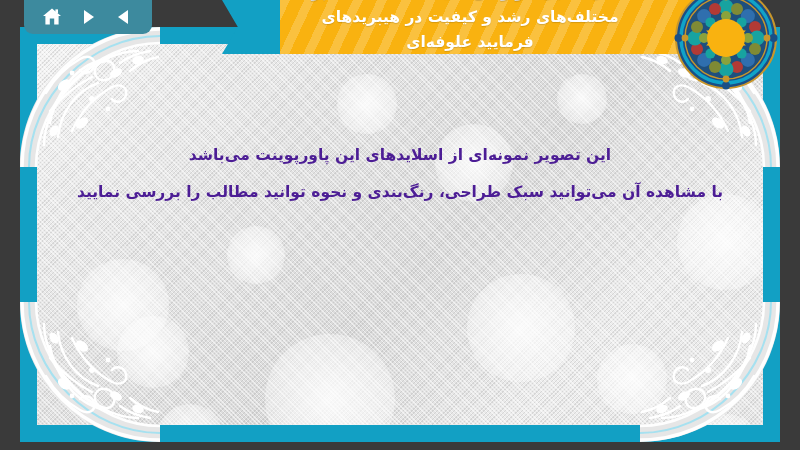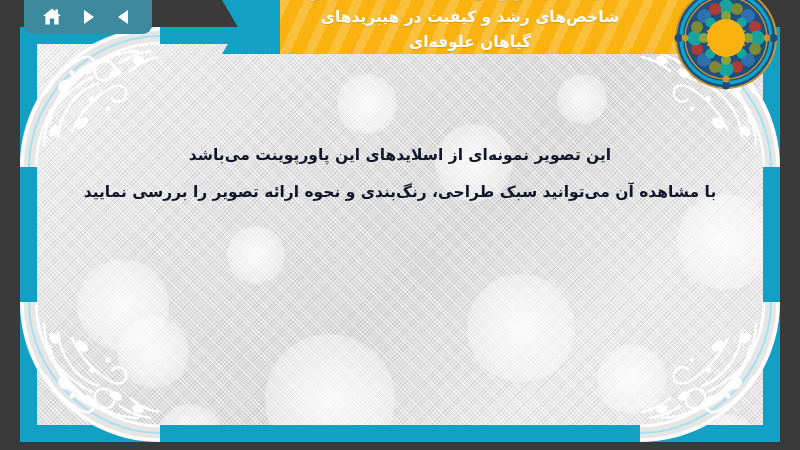--- a/index.html
+++ b/index.html
@@ -111,21 +111,21 @@
 
   
   .medallion{
     position:absolute;right:22px;top:-14px;width:104px;height:104px;z-index:50;
   }
 
   
   .body-text{
     position:absolute;left:30px;right:30px;top:110px;
     text-align:center;direction:rtl;
-    color:#0f172a;
+    color:#4c1d95;
     font-size:15.5px;line-height:37px;font-weight:600;
     z-index:8;
   }
   .body-text p{margin:0;white-space:nowrap;}
 </style>
 </head>
 <body>
 
 <div class="viewer">
 
@@ -275,36 +275,36 @@
           <ellipse cx="34" cy="104" rx="6" ry="4" transform="rotate(-60 34 104)"></ellipse>
           <circle cx="72" cy="72" r="3"></circle>
           <circle cx="52" cy="46" r="2.4"></circle>
           <circle cx="88" cy="82" r="2.4"></circle>
         </g>
       </svg>
     </div>
 
     <div class="body-text">
       <p>این تصویر نمونه‌ای از اسلایدهای این پاورپوینت می‌باشد</p>
-      <p>با مشاهده آن می‌توانید سبک طراحی، رنگ‌بندی و نحوه ارائه تصویر را بررسی نمایید</p>
+      <p>با مشاهده آن می‌توانید سبک طراحی، رنگ‌بندی و نحوه توانید مطالب را بررسی نمایید</p>
     </div>
 
   </div>
 
   <div class="banner-wrap">
     <div class="ribbon-tail"></div>
     <div class="banner">
       <div class="banner-stripes"></div>
     </div>
   </div>
 
   <div class="banner-text">
     <span class="ln ln1">کامل تحلیل اثر زمان‌های مختلف کاشت بر</span>
-    <span class="ln">شاخص‌های رشد و کیفیت در هیبریدهای</span>
-    <span class="ln">گیاهان علوفه‌ای</span>
+    <span class="ln">مختلف‌های رشد و کیفیت در هیبریدهای</span>
+    <span class="ln">فرمایید علوفه‌ای</span>
   </div>
 
   <div class="medallion">
     <svg width="104" height="104" viewBox="0 0 104 104" aria-hidden="true">
       <circle cx="52" cy="52" r="50" fill="#1a4f86"></circle>
       <circle cx="52" cy="52" r="50" fill="none" stroke="#c8962b" stroke-width="2"></circle>
       <circle cx="52" cy="52" r="45" fill="none" stroke="#10a3c8" stroke-width="3.4"></circle>
       <circle cx="52" cy="52" r="41" fill="#1e4f7d"></circle>
       <circle cx="52" cy="52" r="41" fill="none" stroke="#c8962b" stroke-width="1.4"></circle>
       <g>

